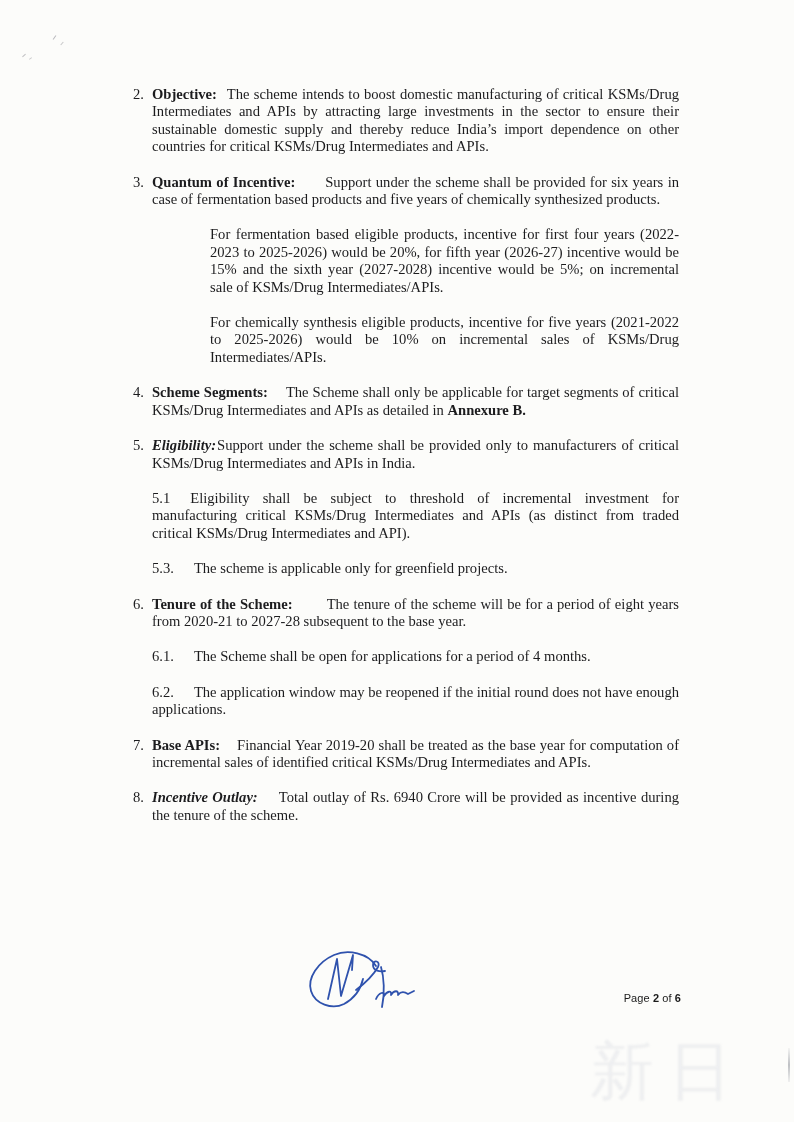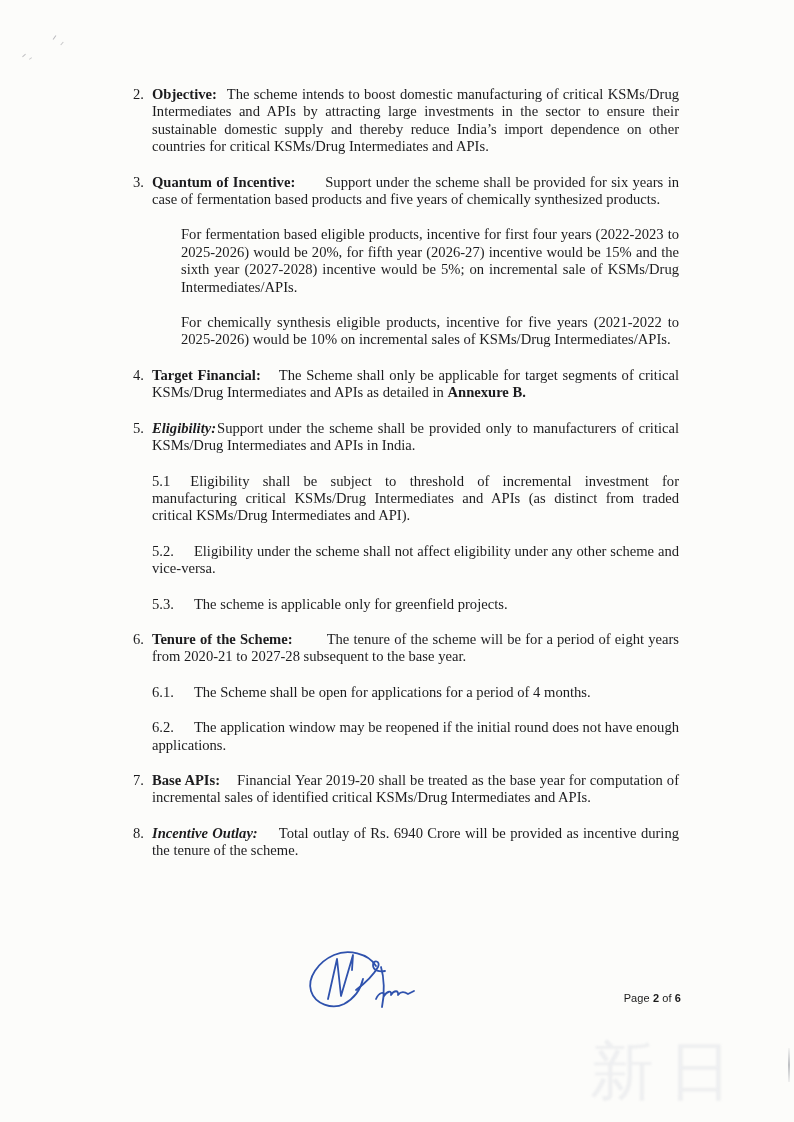--- a/index.html
+++ b/index.html
@@ -21,21 +21,21 @@
     font-size:14.6px;line-height:17.4px;
   }
   .block{margin:0 0 18px 0;}
   .item{display:flex;}
   .item .num{flex:none;width:19px;}
   .item p{flex:1;margin:0;text-align:justify;}
   .label{font-weight:700;}
   .boldtail{font-weight:700;}
   .subpara{margin:0 0 18px 19px;text-align:justify;}
   .subnum{margin-right:20px;}
-  .indent2{margin:0 0 18px 48px;text-align:justify;}
+  .indent2{margin:0 0 18px 77px;text-align:justify;}
   .g10{margin-right:10px;} .g30{margin-right:30px;} .g18{margin-right:18px;}
   .g13{margin-right:1px;font-style:italic;} .g34{margin-right:34px;} .g17{margin-right:17px;}
   .g21{margin-right:21px;font-style:italic;}
 
   .signature{
     position:absolute;left:292px;top:946px;width:132px;height:74px;
   }
   .signature svg path{fill:none;stroke:#2f52ad;stroke-width:1.8;stroke-linecap:round;stroke-linejoin:round;}
 
   .footer{
@@ -84,31 +84,30 @@
       <span class="num">3.</span>
       <p><span class="label g30">Quantum of Incentive:</span><span>Support under the scheme shall be provided for six years in case of fermentation based products and five years of chemically synthesized products.</span></p>
     </div>
 
     <p class="indent2">For fermentation based eligible products, incentive for first four years (2022-2023 to 2025-2026) would be 20%, for fifth year (2026-27) incentive would be 15% and the sixth year (2027-2028) incentive would be 5%; on incremental sale of KSMs/Drug Intermediates/APIs.</p>
 
     <p class="indent2">For chemically synthesis eligible products, incentive for five years (2021-2022 to 2025-2026) would be 10% on incremental sales of KSMs/Drug Intermediates/APIs.</p>
 
     <div class="block item">
       <span class="num">4.</span>
-      <p><span class="label g18">Target Financial:</span><span>The Scheme shall only be applicable for target segments of critical KSMs/Drug Intermediates and APIs as detailed in </span><span class="boldtail">Annexure B.</span></p>
+      <p><span class="label g18">Scheme Segments:</span><span>The Scheme shall only be applicable for target segments of critical KSMs/Drug Intermediates and APIs as detailed in </span><span class="boldtail">Annexure B.</span></p>
     </div>
 
     <div class="block item">
       <span class="num">5.</span>
       <p><span class="label g13">Eligibility:</span><span>Support under the scheme shall be provided only to manufacturers of critical KSMs/Drug Intermediates and APIs in India.</span></p>
     </div>
 
     <p class="subpara"><span class="subnum">5.1</span><span>Eligibility shall be subject to threshold of incremental investment for manufacturing critical KSMs/Drug Intermediates and APIs (as distinct from traded critical KSMs/Drug Intermediates and API).</span></p>
 
-    <p class="subpara"><span class="subnum">5.2.</span><span>Eligibility under the scheme shall not affect eligibility under any other scheme and vice-versa.</span></p>
 
     <p class="subpara"><span class="subnum">5.3.</span><span>The scheme is applicable only for greenfield projects.</span></p>
 
     <div class="block item">
       <span class="num">6.</span>
       <p><span class="label g34">Tenure of the Scheme:</span><span>The tenure of the scheme will be for a period of eight years from 2020-21 to 2027-28 subsequent to the base year.</span></p>
     </div>
 
     <p class="subpara"><span class="subnum">6.1.</span><span>The Scheme shall be open for applications for a period of 4 months.</span></p>
 

